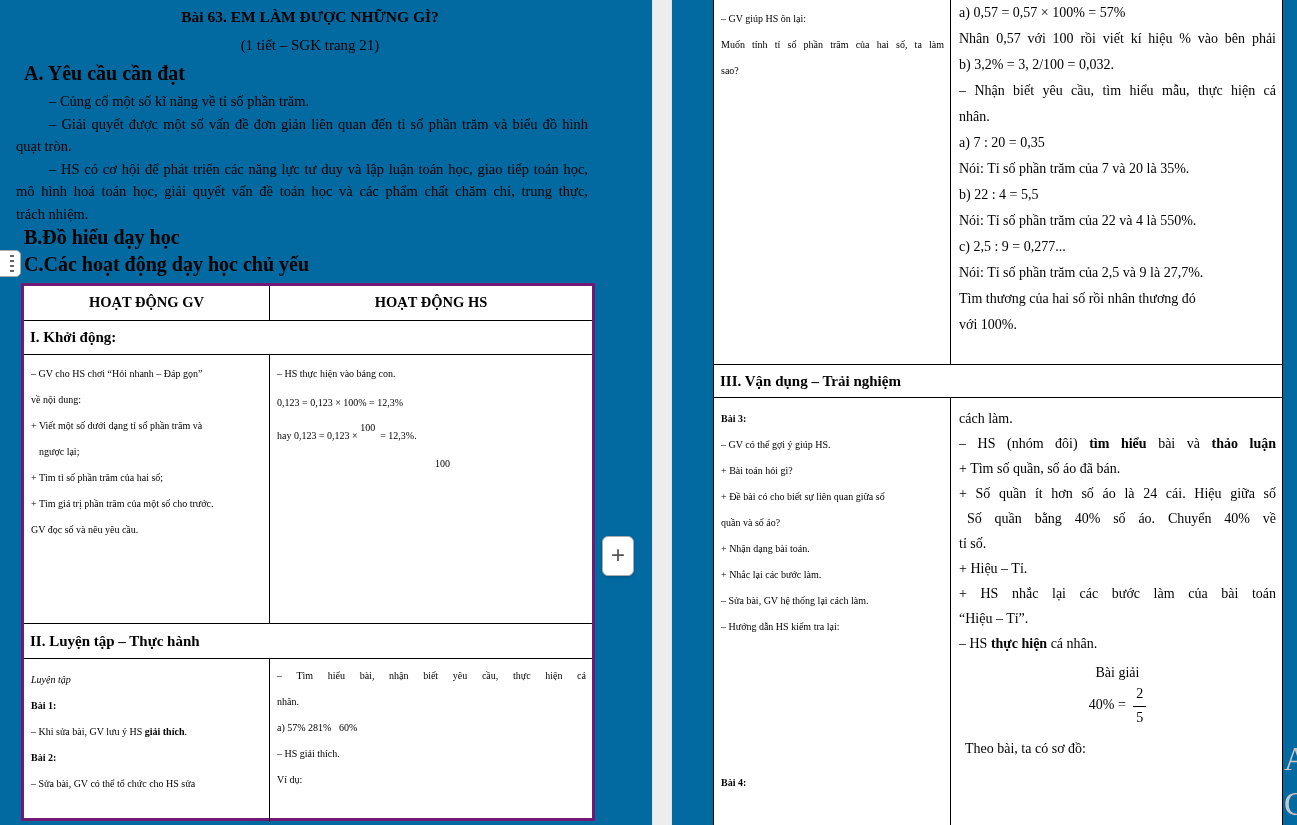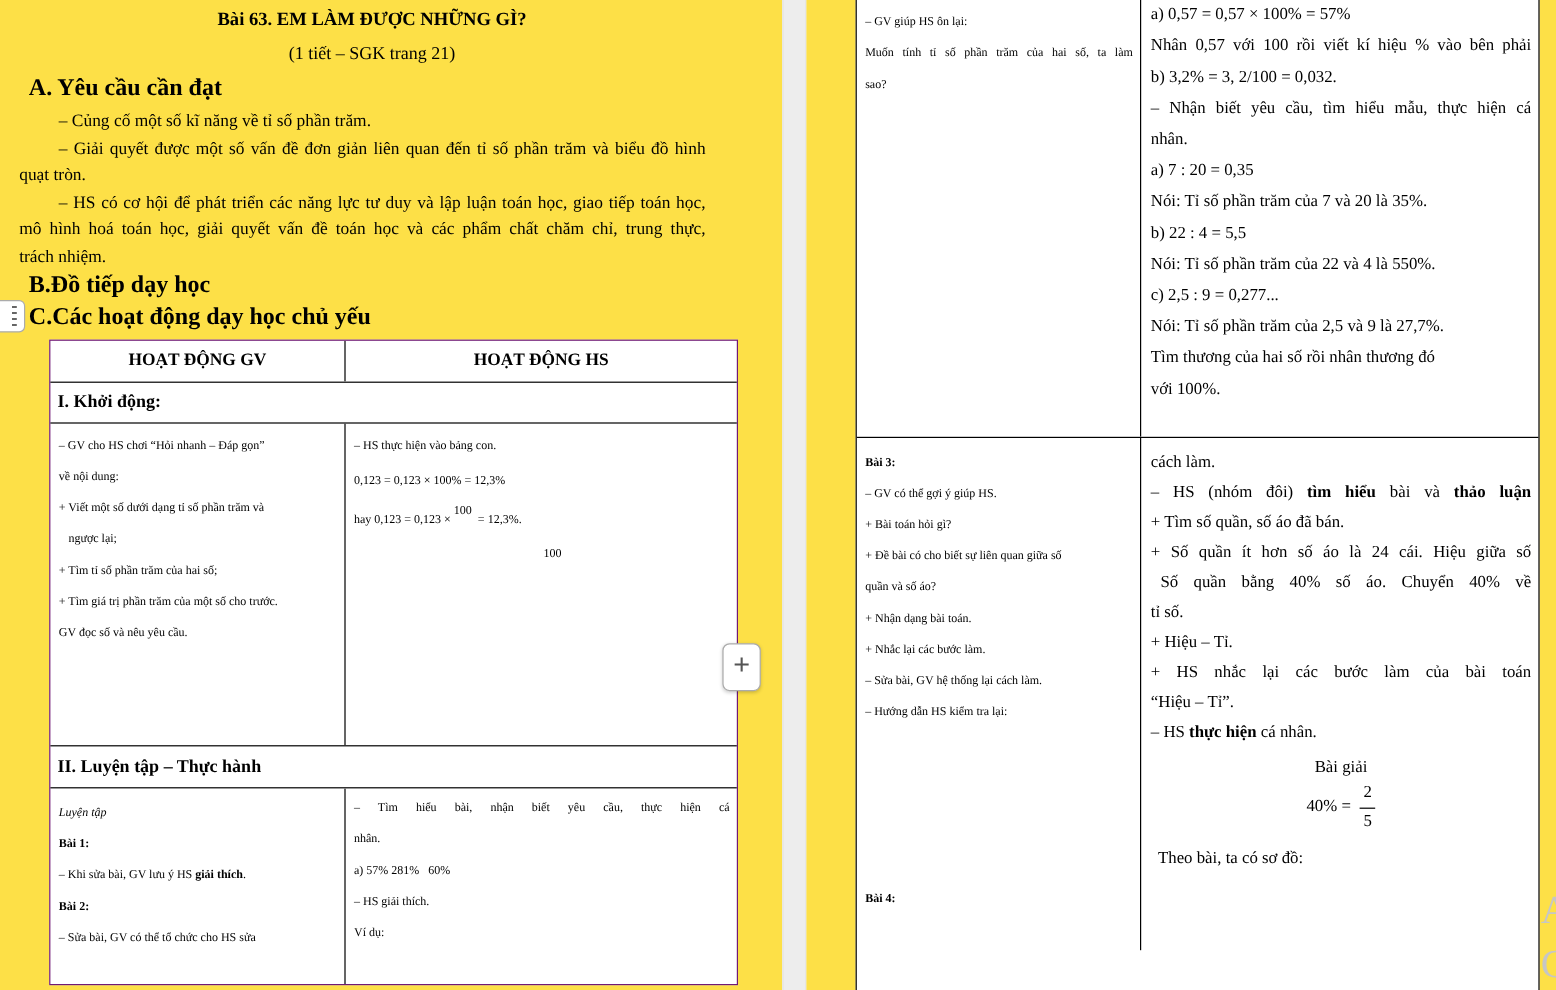--- a/index.html
+++ b/index.html
@@ -2,42 +2,42 @@
 <html><head>
 <meta charset="utf-8">
 <style>
   html,body{margin:0;padding:0;}
   body{
     width:1297px;height:825px;position:relative;overflow:hidden;
     background:#ffffff;
     font-family:"Liberation Serif","DejaVu Serif",serif;
     color:#000;
   }
-  .page{position:absolute;top:0;height:825px;background:#fde047;}
+  .page{position:absolute;top:0;height:825px;background:#0369a1;}
   #left-page{left:0;width:652px;}
   #right-page{left:672px;width:625px;}
   #page-gap{position:absolute;left:652px;top:0;width:20px;height:825px;background:#ededed;border-left:1px solid #e3e3e3;border-right:1px solid #e3e3e3;box-sizing:border-box;}
   .abs{position:absolute;}
   .b{font-weight:bold;}
   .i{font-style:italic;}
   .center{text-align:center;}
   .just{text-align:justify;text-align-last:justify;}
   .sup{position:relative;top:-8px;}
   .ln{white-space:pre-wrap;}
   
   #lp-title{left:0;top:8px;width:620px;text-align:center;font-weight:bold;font-size:15.5px;}
   #lp-subtitle{left:0;top:37px;width:620px;text-align:center;font-size:15px;}
   .heading{font-weight:bold;font-size:20px;left:24px;}
   #lp-heading-a{top:62px;}
   #lp-heading-b{top:226px;}
   #lp-heading-c{top:253px;}
   #lp-section-a{left:16px;top:90px;width:572px;font-size:14.5px;line-height:22.6px;}
   
   .tbl{box-sizing:border-box;background:#fff;}
-  #lp-table{left:21px;top:283px;width:574px;height:538px;border:1px solid #701a75;margin-left:20px;}
+  #lp-table{left:21px;top:283px;width:574px;height:538px;border:3px solid #701a75;}
   .trow{display:flex;box-sizing:border-box;border-bottom:1px solid #000;overflow:hidden;}
   .trow.last{border-bottom:none;}
   .hcell{box-sizing:border-box;font-weight:bold;font-size:14.5px;text-align:center;}
   .cell{box-sizing:border-box;font-size:10px;overflow:hidden;}
   .sect{box-sizing:border-box;font-weight:bold;font-size:15px;padding-left:6px;display:flex;align-items:center;}
   .col-div{border-right:1px solid #000;}
   
   .lp-c1{width:246px;}
   .lp-c2{width:328px;flex:1;}
   
@@ -77,21 +77,21 @@
   <div class="abs" id="lp-subtitle">(1 tiết – SGK trang 21)</div>
   <div class="abs heading" id="lp-heading-a">A.  Yêu cầu cần đạt</div>
   <div class="abs" id="lp-section-a">
       <div class="ln" style="padding-left: 33px;"><span>– Củng cố một số kĩ năng về tỉ số phần trăm.</span></div>
       <div class="ln just" style="padding-left: 33px;"><span>– Giải quyết được một số vấn đề đơn giản liên quan đến tỉ số phần trăm và biểu đồ hình</span></div>
       <div class="ln"><span>quạt tròn.</span></div>
       <div class="ln just" style="padding-left: 33px;"><span>– HS có cơ hội để phát triển các năng lực tư duy và lập luận toán học, giao tiếp toán học,</span></div>
       <div class="ln just"><span>mô hình hoá toán học, giải quyết vấn đề toán học và các phẩm chất chăm chỉ, trung thực,</span></div>
       <div class="ln"><span>trách nhiệm.</span></div>
     </div>
-  <div class="abs heading" id="lp-heading-b">B.Đồ tiếp dạy học</div>
+  <div class="abs heading" id="lp-heading-b">B.Đồ hiểu dạy học</div>
   <div class="abs heading" id="lp-heading-c">C.Các hoạt động dạy học chủ yếu</div>
 
   <div class="abs tbl" id="lp-table">
     <div class="trow" style="height:35px;">
       <div class="hcell lp-c1 col-div" style="line-height:33px;">HOẠT ĐỘNG GV</div>
       <div class="hcell lp-c2" style="line-height:33px;">HOẠT ĐỘNG HS</div>
     </div>
     <div class="trow" style="height:34px;">
       <div class="sect" style="width:100%;">I. Khởi động:</div>
     </div>
@@ -161,20 +161,23 @@
           <div class="ln"><span>a) 7 : 20 = 0,35</span></div>
           <div class="ln"><span>Nói: Tỉ số phần trăm của 7 và 20 là 35%.</span></div>
           <div class="ln"><span>b) 22 : 4 = 5,5</span></div>
           <div class="ln"><span>Nói: Tỉ số phần trăm của 22 và 4 là 550%.</span></div>
           <div class="ln"><span>c) 2,5 : 9 = 0,277...</span></div>
           <div class="ln"><span>Nói: Tỉ số phần trăm của 2,5 và 9 là 27,7%.</span></div>
           <div class="ln"><span>Tìm thương của hai số rồi nhân thương đó</span></div>
           <div class="ln"><span>với 100%.</span></div>
         </div>
     </div>
+    <div class="trow" style="height:33px;">
+      <div class="sect" style="width:100%;">III. Vận dụng – Trải nghiệm</div>
+    </div>
     <div class="trow last" style="height:427px;">
       <div class="cell rp-c1 col-div pad-b">
           <div class="ln"><span class="b">Bài 3:</span></div>
           <div class="ln"><span>– GV có thể gợi ý giúp HS.</span></div>
           <div class="ln"><span>+ Bài toán hỏi gì?</span></div>
           <div class="ln"><span>+ Đề bài có cho biết sự liên quan giữa số</span></div>
           <div class="ln"><span>quần và số áo?</span></div>
           <div class="ln"><span>+ Nhận dạng bài toán.</span></div>
           <div class="ln"><span>+ Nhắc lại các bước làm.</span></div>
           <div class="ln"><span>– Sửa bài, GV hệ thống lại cách làm.</span></div>

